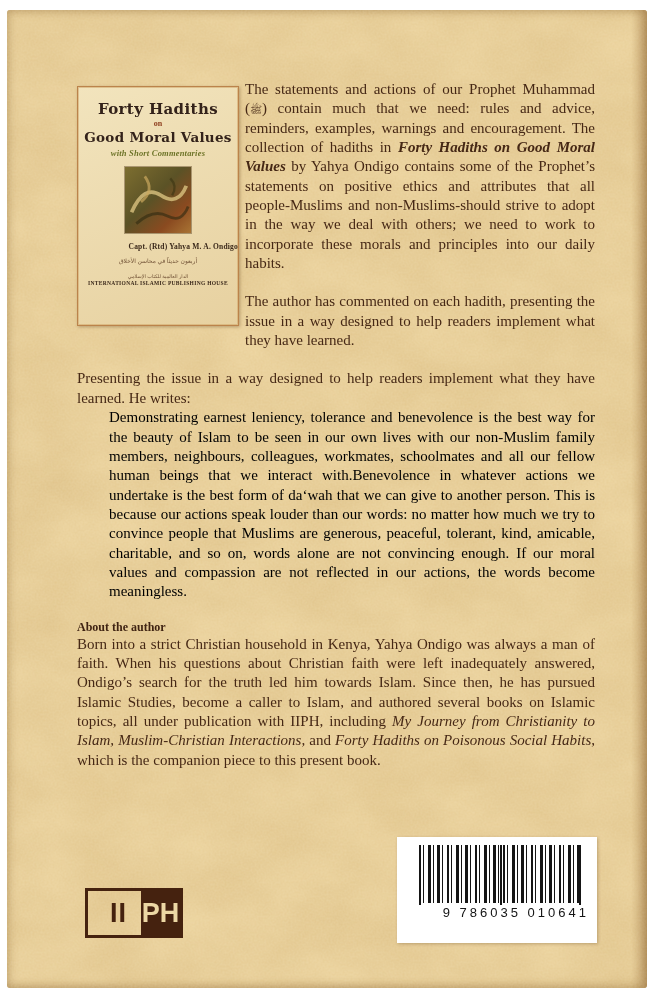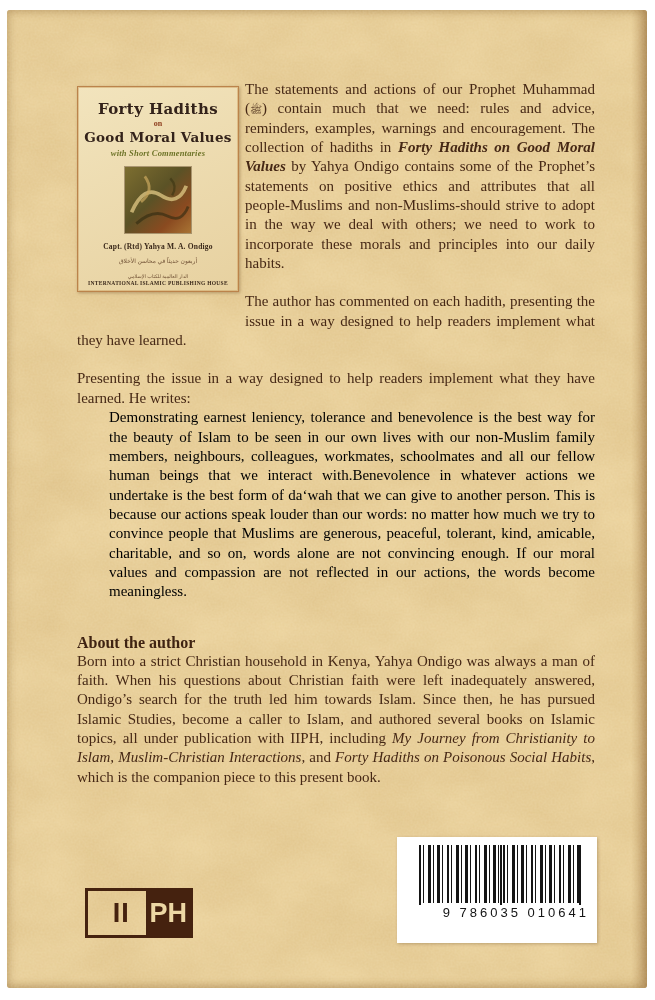--- a/index.html
+++ b/index.html
@@ -17,46 +17,46 @@
   }
   svg.texture { position:absolute; left:0; top:0; width:100%; height:100%; pointer-events:none; }
   .edge-right { position:absolute; right:0; top:0; bottom:0; width:16px;
     background:linear-gradient(90deg, rgba(130,85,35,0), rgba(130,85,35,.28)); }
 
   .content { position:relative; padding:70px 52px 0 70px; color:#462815; }
   .content p { font-size:15px; line-height:1.29; text-align:justify; }
 
   
   .thumb {
-    float:left; width:162px; height:206px; margin:6px 6px 30px 0;
+    float:left; width:162px; height:240px; margin:6px 6px 30px 0;
     background:linear-gradient(155deg,#f2e4bd,#e7d1a0 70%,#e2c globalization);
     background:linear-gradient(155deg,#f2e4bd,#e7d1a0);
     border:1px solid #bb834b; box-shadow:0 0 0 1px rgba(210,170,110,.6) inset, 1px 1px 3px rgba(90,55,20,.35);
     text-align:center; padding-top:13px; overflow:hidden;
   }
   .thumb .t1 { font-size:15px; font-weight:700; color:#33221a; letter-spacing:.4px; font-family:"DejaVu Serif", serif; }
   .thumb .t-on { font-size:8px; font-weight:700; color:#8d3c1d; margin-top:1px; }
   .thumb .t2 { font-size:13.5px; font-weight:700; color:#33221a; letter-spacing:.3px; font-family:"DejaVu Serif", serif; margin-top:1px; }
   .thumb .t3 { font-size:8.5px; font-weight:700; color:#6e7428; margin-top:3px; letter-spacing:.2px;font-style:italic; }
   .thumb .art { width:66px; height:66px; margin:9px auto 9px auto; display:block;
     box-shadow:0 0 0 1px rgba(70,45,15,.4); }
-  .thumb .auth { font-size:7.5px; font-weight:700; color:#3a281a; letter-spacing:.2px; }
+  .thumb .auth { font-size:7.5px; font-weight:700; color:#3a281a; letter-spacing:.2px;text-align:right; }
   .thumb .ar1 { font-size:6px; color:#5c3b22; margin-top:6px; opacity:.85; }
   .thumb .ar2 { font-size:5px; color:#5c3b22; margin-top:9px; opacity:.85; }
   .thumb .pub { font-size:5.5px; font-weight:700; color:#3a281a; letter-spacing:.3px; margin-top:1px; }
 
   .p-gap { margin-top:19px; }
   .quote { font-size:15px; line-height:1.29; text-align:justify; margin-left:32px; color:#000000; }
-  .about-h { font-size:16px; font-weight:700; margin-top:32px; color:#3f2312; }
+  .about-h { font-size:12px; font-weight:700; margin-top:18px; color:#3f2312; }
   .seg-bi { font-weight:700; font-style:italic; }
   .seg-i  { font-style:italic; }
   .seg-pbuh { font-size:10px; }
 
   
-  .logo { position:absolute; left:78px; top:878px; width:108px; height:50px;
+  .logo { position:absolute; left:78px; top:878px; width:98px; height:50px;
     display:flex; border:3px solid #45220f; background:transparent;
     font-family:"Liberation Sans", sans-serif;padding-left:8px; }
   .logo .l { flex:1.15; display:flex; align-items:center; justify-content:center;
     color:#45220f; font-size:27px; font-weight:700; transform:scaleY(1.05); letter-spacing:1px; }
   .logo .r { flex:1; background:#45220f; display:flex; align-items:center; justify-content:center;
     color:#ecd7a4; font-size:27px; font-weight:700; transform:scaleY(1.05); letter-spacing:0px; }
 
   .barcode { position:absolute; left:390px; top:827px; width:200px; height:106px;
     background:#ffffff; box-shadow:1px 1px 3px rgba(90,55,20,.3); padding:5px 8px 0 8px; }
   .isbn { text-align:center; font-size:15px; color:#141414; font-family:"Liberation Serif", serif; letter-spacing:.3px; }

